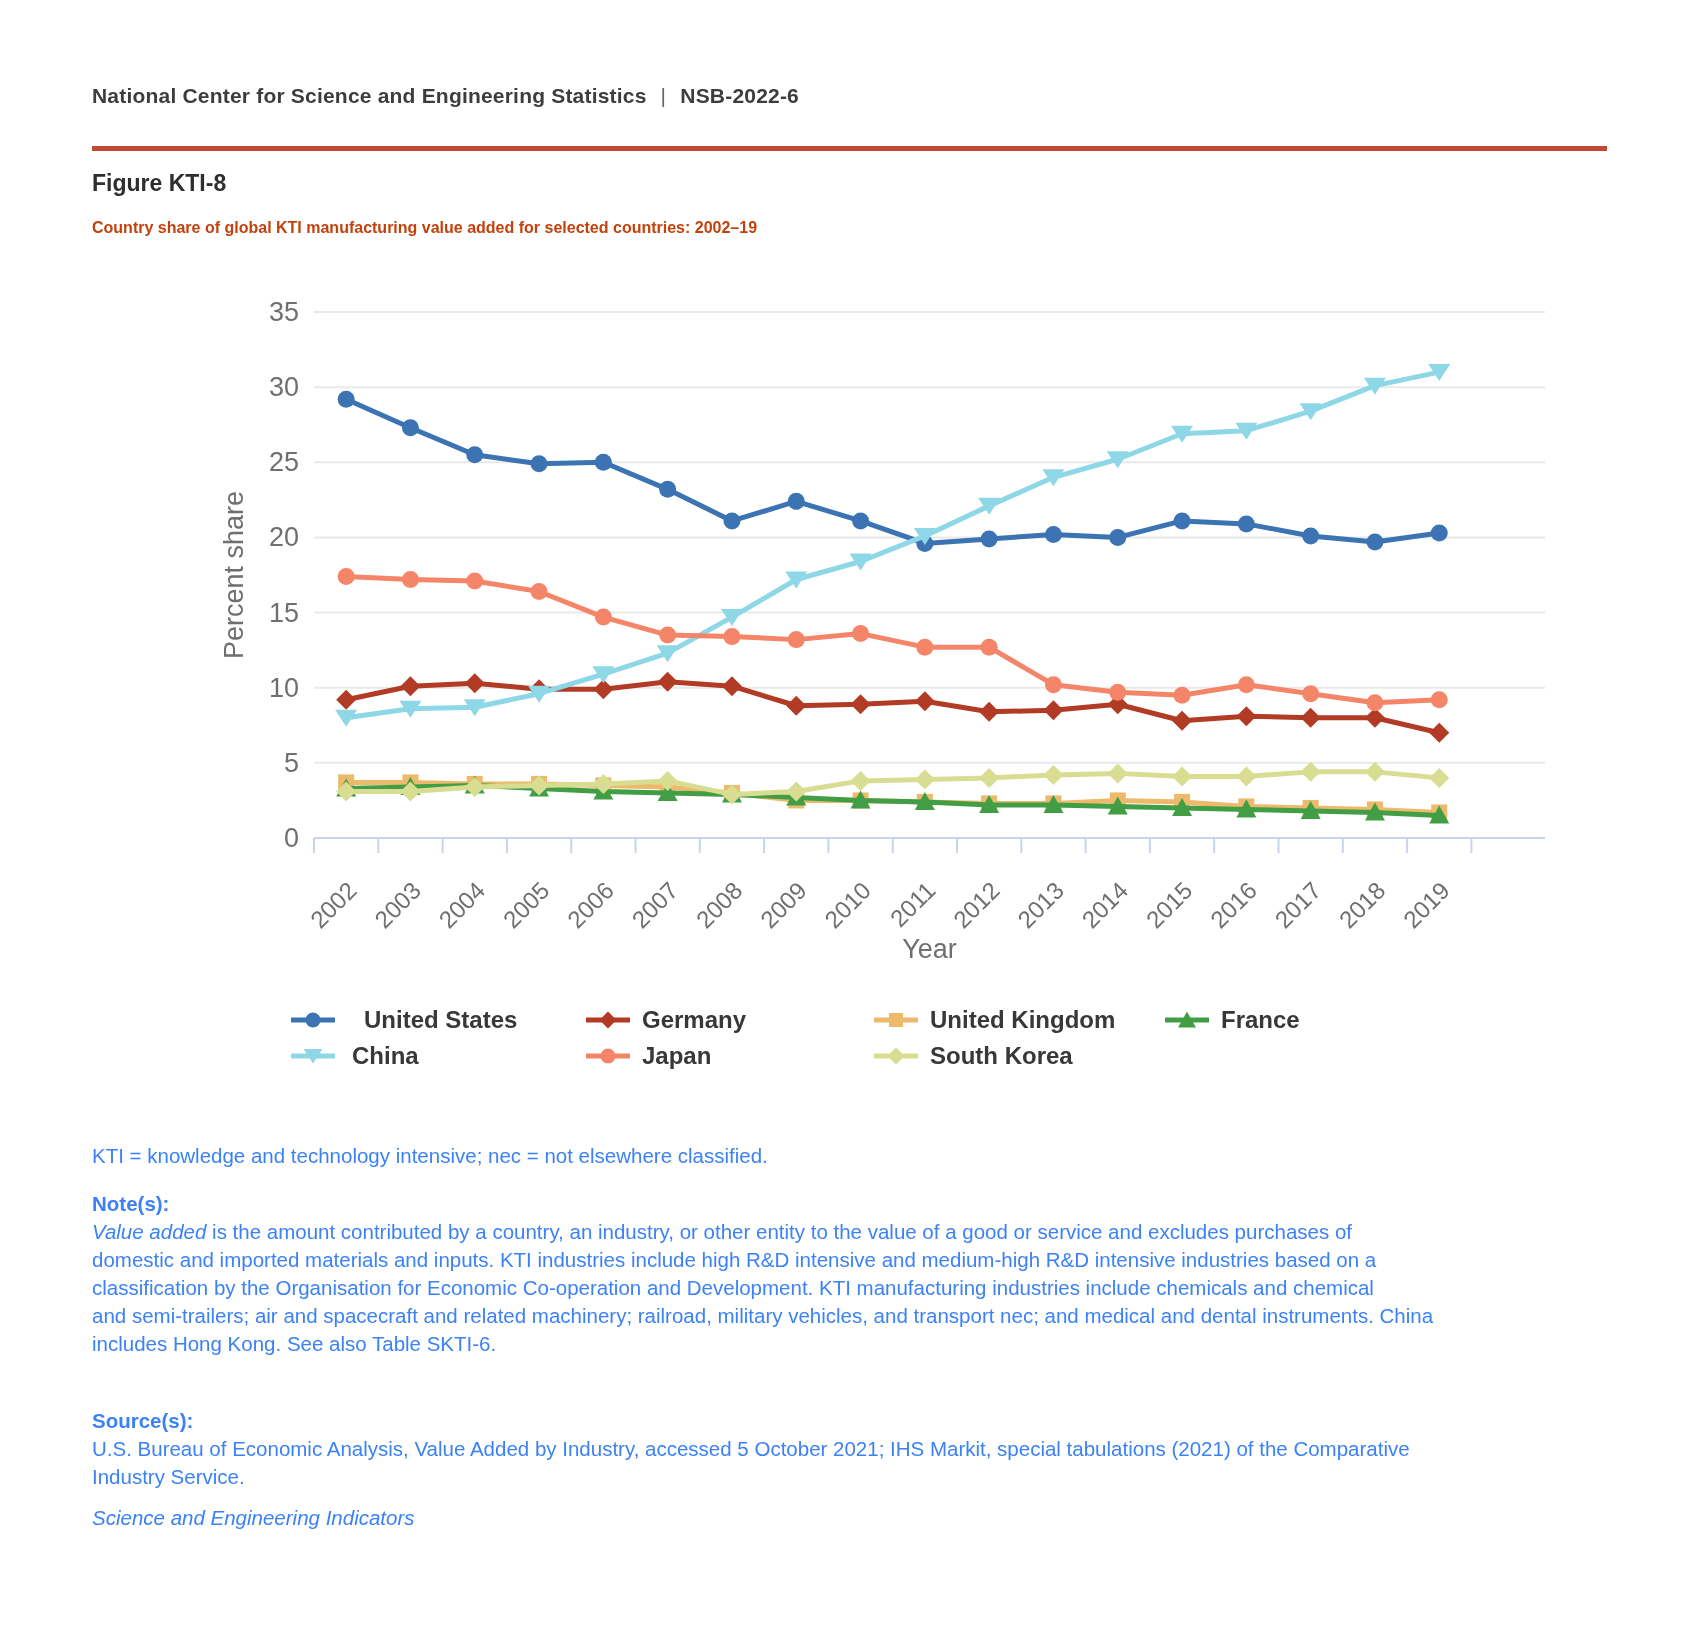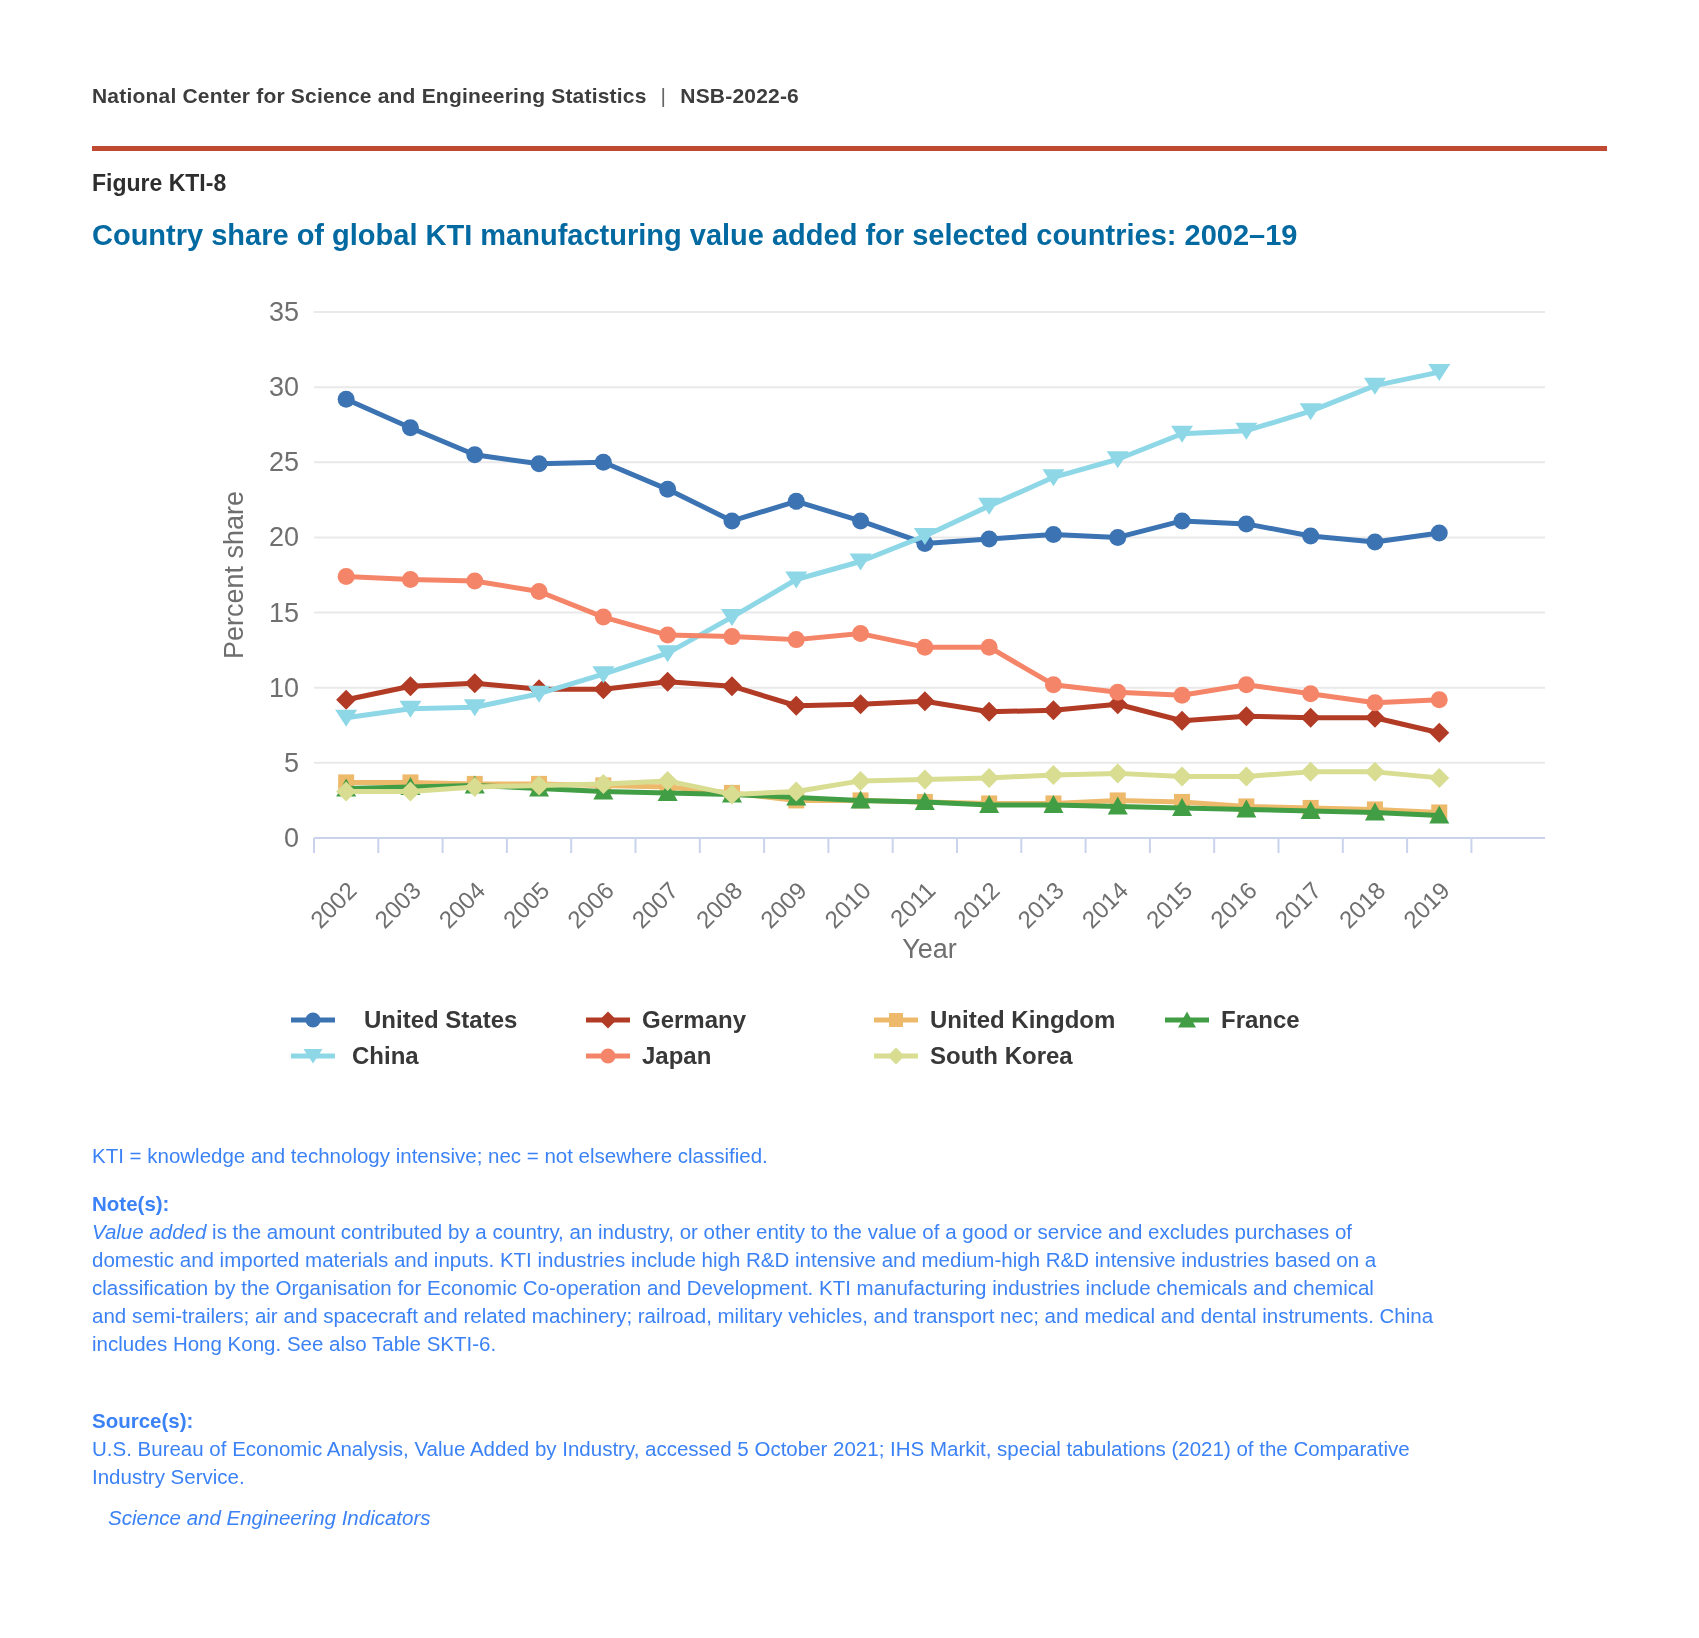--- a/index.html
+++ b/index.html
@@ -3,28 +3,28 @@
 <meta charset="utf-8">
 <style>
   html,body{margin:0;padding:0;background:#fff;}
   .page{position:relative;width:1699px;height:1544px;background:#ffffff;overflow:hidden;
         font-family:"Liberation Sans",sans-serif;color:#1a1a1a;border-radius:19px;}
   .report-header{position:absolute;left:92px;top:84px;font-size:21px;font-weight:700;
         color:#3d3d3d;letter-spacing:.2px;white-space:nowrap;}
   .report-header .sep{margin:0 14px;font-weight:400;color:#666;}
   .rule{position:absolute;left:92px;top:146px;width:1515px;height:5px;background:#c04a31;}
   .figure-label{position:absolute;left:92px;top:170px;font-size:23px;font-weight:700;color:#2e2e2e;}
-  .figure-title{position:absolute;left:92px;top:219px;margin:0;font-size:29px;font-weight:700;color:#0369a1;white-space:nowrap;}
+  .figure-title{position:absolute;left:92px;top:219px;margin:0;font-size:16px;font-weight:700;color:#c2410c;white-space:nowrap;}
   .chart{position:absolute;left:0;top:270px;width:1699px;height:700px;}
   svg text{font-family:"Liberation Sans",sans-serif;}
   .legend-item{position:absolute;display:flex;align-items:center;gap:11px;height:32px;
         font-size:24px;font-weight:700;color:#383838;white-space:nowrap;cursor:default;}
   .fn{position:absolute;left:92px;font-size:20.5px;line-height:28px;color:#3b82f6;white-space:nowrap;}
   .fh{font-weight:700;}
-  .credit{font-style:italic;margin-left:16px;}
+  .credit{font-style:italic;}
   .notes .ln i{font-style:italic;}
 </style>
 </head>
 <body>
 
 <div class="page">
 
   <div class="report-header">
     <span>National Center for Science and Engineering Statistics</span><span class="sep">|</span><span>NSB-2022-6</span>
   </div>

